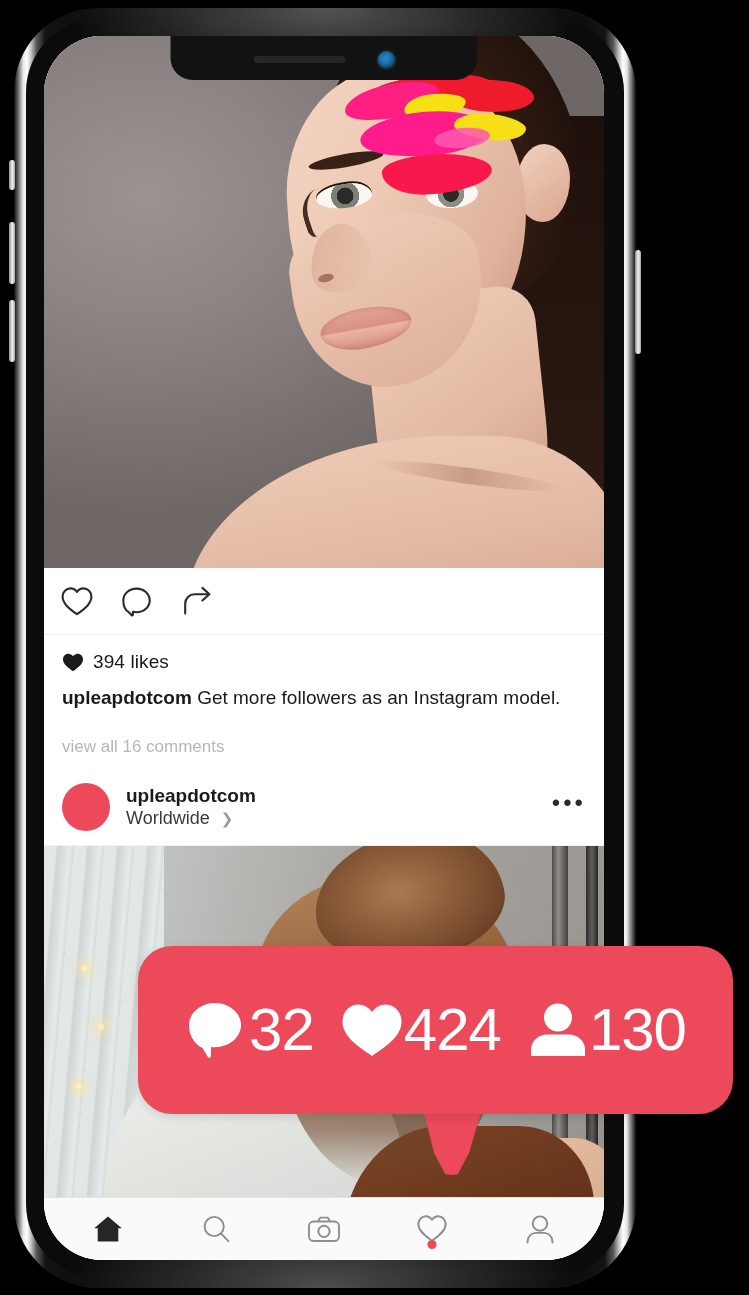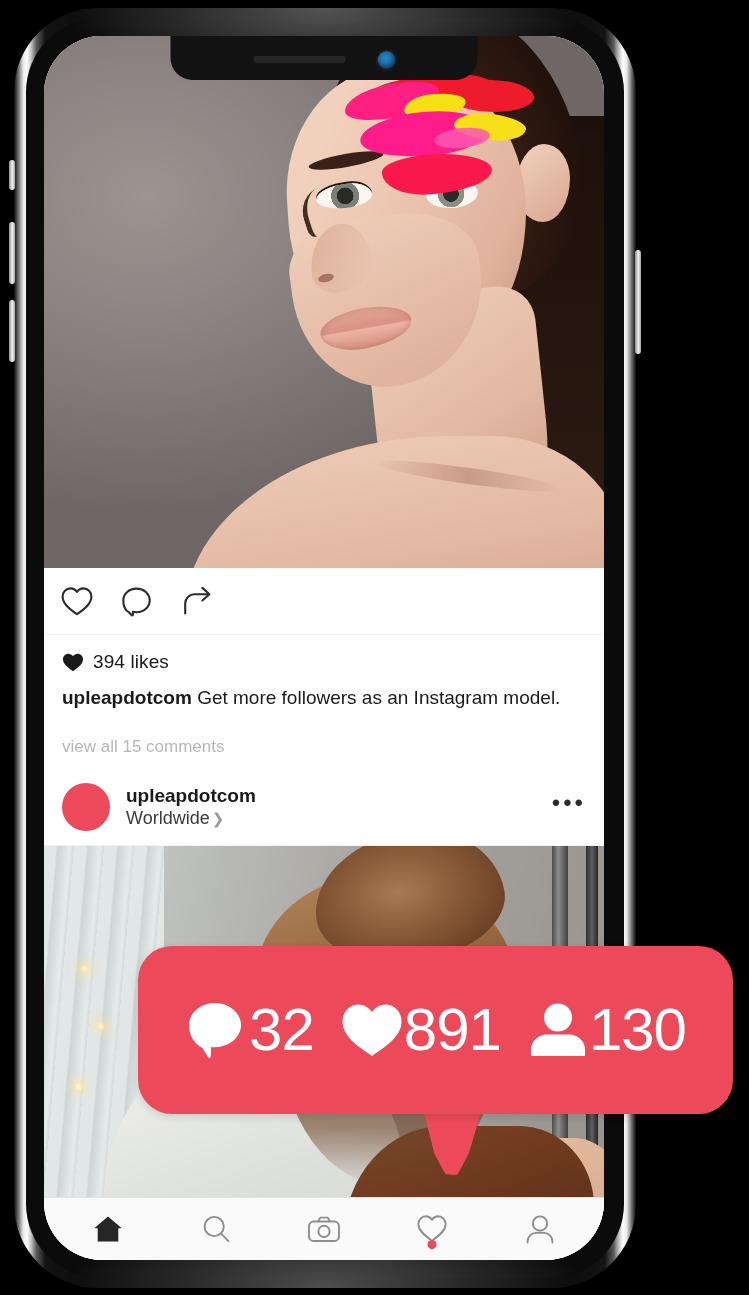--- a/index.html
+++ b/index.html
@@ -345,21 +345,21 @@
   }
   .ph-user {
     font-size: 19px;
     font-weight: 700;
     color: #1a1a1a;
     line-height: 1.15;
   }
   .ph-loc {
     display: flex;
     align-items: center;
-    gap: 2px;
+    gap: 11px;
     font-size: 18px;
     color: #3a3a3a;
     line-height: 1.2;
     margin-top: 1px;
   }
   .chev {
     color: #9a9a9a;
     font-size: 15px;
     line-height: 1;
   }
@@ -577,21 +577,21 @@
             <path d="M11 19.2C5.3 15.3 1 11.8 1 7.3 1 4.1 3.4 1.7 6.3 1.7c1.8 0 3.5.9 4.7 2.4 1.2-1.5 2.9-2.4 4.7-2.4 2.9 0 5.3 2.4 5.3 5.6 0 4.5-4.3 8-10 11.9z" fill="#1a1a1a"></path>
           </svg>
           <span class="likes-text">
             <span>394</span>&nbsp;<span>likes</span>
           </span>
         </div>
         <div class="caption-line">
           <span class="caption-user">upleapdotcom</span>
           <span>Get more followers as an Instagram model.</span>
         </div>
-        <div class="view-comments">view all 15 comments</div>
+        <div class="view-comments">view all 16 comments</div>
       </div>
 
       <div class="post-header">
         <div class="avatar"></div>
         <div class="ph-meta">
           <div class="ph-user">upleapdotcom</div>
           <div class="ph-loc">
             <span>Worldwide</span>
             <span class="chev">❯</span>
           </div>
@@ -659,21 +659,21 @@
     <svg width="64" height="62" viewBox="0 0 64 62">
       <path d="M30 4c14.4 0 26 9.9 26 22.1 0 12.2-11.6 22.1-26 22.1-1.3 0-2.6-.1-3.9-.25l-.3 9.2c-.05 1.5-1.9 2.1-2.8 1L17.5 49C8.9 45 4 36.3 4 26.1 4 13.9 15.6 4 30 4z" fill="#ffffff"></path>
     </svg>
     <span class="notif-num">32</span>
   </div>
 
   <div class="notif-group">
     <svg width="64" height="58" viewBox="0 0 64 58">
       <path d="M32 55C15.2 43.8 2.5 34.3 2.5 20.6 2.5 11.1 9.6 3.6 18.3 3.6c5.3 0 10.2 2.8 13.7 7.3 3.5-4.5 8.4-7.3 13.7-7.3 8.7 0 15.8 7.5 15.8 17 0 13.7-12.7 23.2-29.5 34.4z" fill="#ffffff"></path>
     </svg>
-    <span class="notif-num">891</span>
+    <span class="notif-num">424</span>
   </div>
 
   <div class="notif-group">
     <svg width="62" height="58" viewBox="0 0 62 58">
       <circle cx="31" cy="16.5" r="14" fill="#ffffff"></circle>
       <path d="M4 55v-6.5C4 40.2 11.2 33.5 20 33.5h22c8.8 0 16 6.7 16 15v6.5z" fill="#ffffff"></path>
     </svg>
     <span class="notif-num">130</span>
   </div>
 

